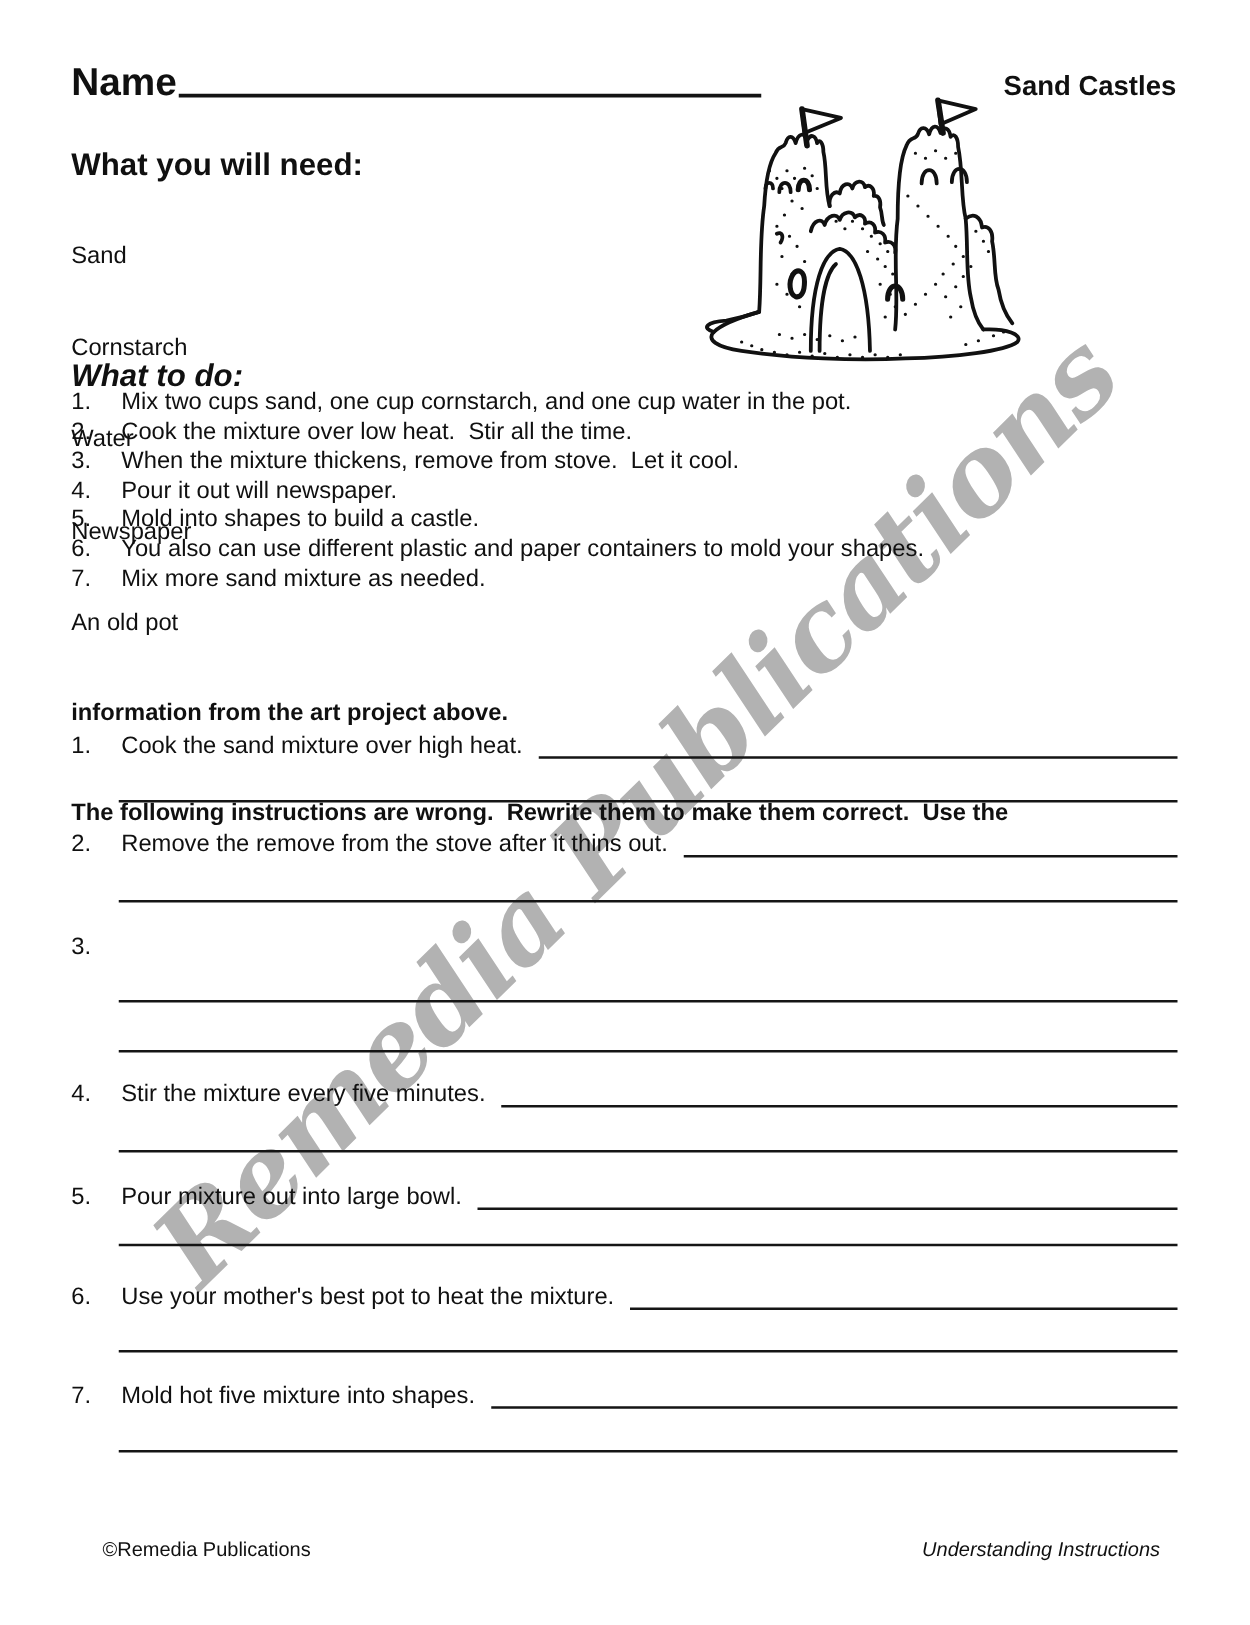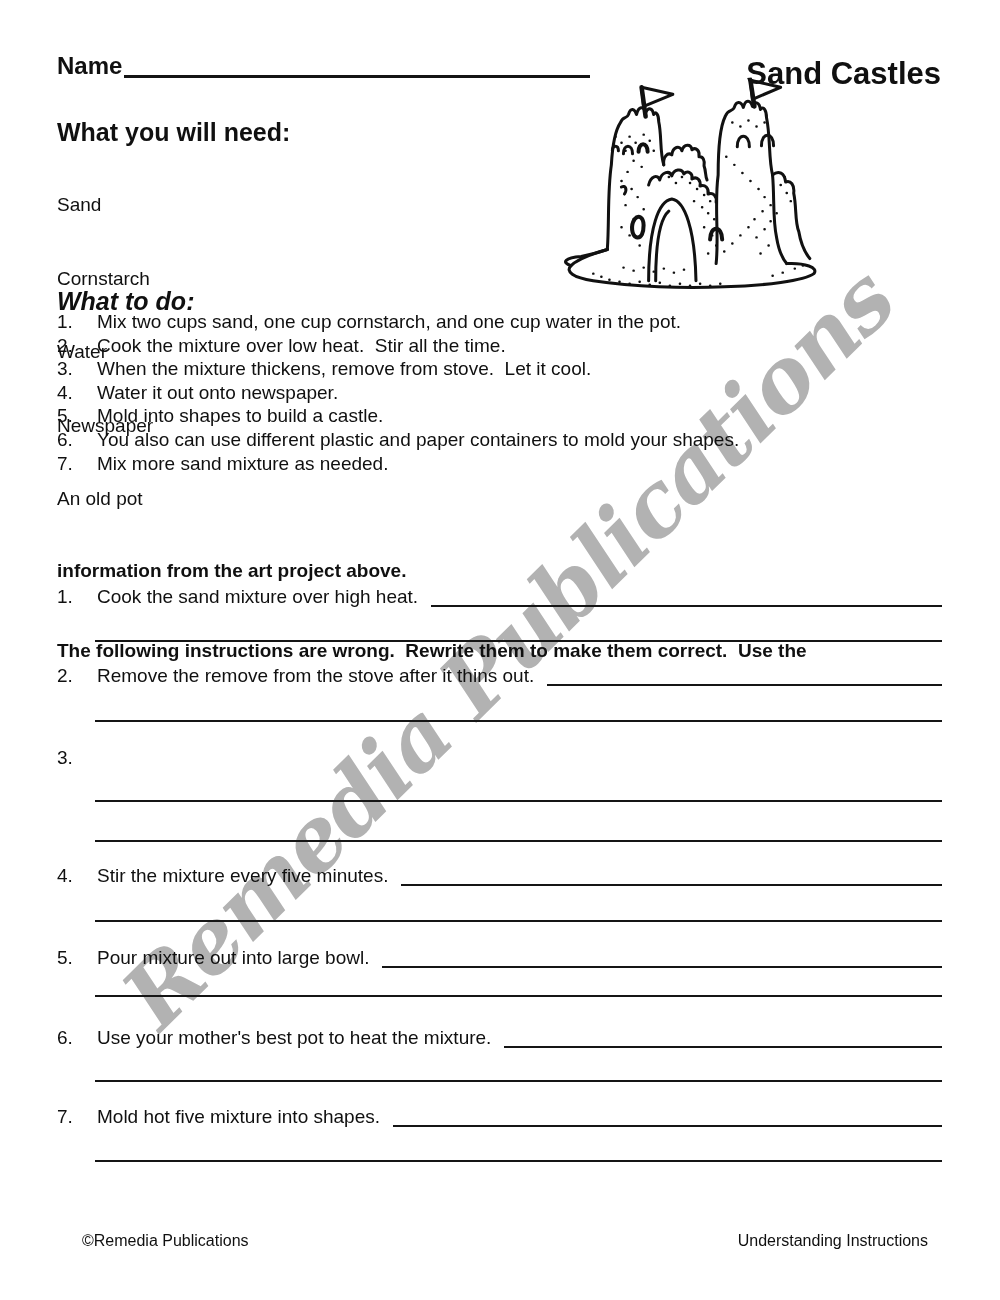--- a/index.html
+++ b/index.html
@@ -11,40 +11,40 @@
   
   .watermark{
     position:absolute;left:508px;top:648px;
     transform:translate(-50%,-50%) rotate(-44.5deg);
     font-family:"DejaVu Serif",serif;font-weight:bold;font-style:italic;
     font-size:88px;color:#b2b2b2;letter-spacing:-2px;white-space:nowrap;
     z-index:0;user-select:none;
   }
   .content{position:absolute;inset:0;z-index:1;}
   
-  .name-row{left:57px;top:52px;display:flex;align-items:flex-end;font-size:24px;font-weight:bold;line-height:28px;}
+  .name-row{left:57px;top:52px;display:flex;align-items:flex-end;font-size:31px;font-weight:bold;line-height:28px;}
   .name-line{width:466px;border-bottom:3px solid #141414;margin-left:2px;margin-bottom:2px;}
-  .doc-title{top:56px;right:59px;font-size:31px;font-weight:bold;letter-spacing:0;text-align:right;}
+  .doc-title{top:56px;right:59px;font-size:22px;font-weight:bold;letter-spacing:0;text-align:right;}
   
   .sec-heading{font-size:25px;font-weight:bold;white-space:pre;}
   .needs-list{left:57px;top:144px;font-size:19px;line-height:24.5px;white-space:pre;}
   .steps-list{left:57px;top:310px;font-size:19px;line-height:23.6px;}
   .step-row{display:flex;}
   .num-cell{width:40px;flex:none;}
   .txt-cell{white-space:pre;}
   
   .rw-para{left:57px;top:505px;font-size:19px;font-weight:bold;line-height:26.5px;white-space:pre;}
   .q-row{left:57px;right:58px;display:flex;font-size:19px;line-height:26px;}
   .q-fill{flex:1;border-bottom:2.5px solid #151515;margin-left:13px;margin-bottom:3px;align-self:flex-end;}
   .w-line{left:95px;right:58px;border-top:2.5px solid #151515;height:0;}
   
   .footer{left:0;right:0;top:1232px;height:22px;font-size:16px;}
   .footer-left{position:absolute;left:82px;top:0;}
   .footer-center{position:absolute;left:0;right:0;top:0;text-align:center;}
-  .footer-right{position:absolute;right:72px;top:0;}
+  .footer-right{position:absolute;right:72px;top:0;font-style:italic;}
   .castle{left:563px;top:76px;}
 </style>
 </head>
 <body>
 
 <div class="page">
 
   <div class="watermark">Remedia Publications</div>
 
   <div class="content">
@@ -112,21 +112,21 @@
       <div class="step-row">
         <span class="num-cell">2.</span>
         <span class="txt-cell">Cook the mixture over low heat.  Stir all the time.</span>
       </div>
       <div class="step-row">
         <span class="num-cell">3.</span>
         <span class="txt-cell">When the mixture thickens, remove from stove.  Let it cool.</span>
       </div>
       <div class="step-row">
         <span class="num-cell">4.</span>
-        <span class="txt-cell">Water it out onto newspaper.</span>
+        <span class="txt-cell">Pour it out will newspaper.</span>
       </div>
       <div class="step-row">
         <span class="num-cell">5.</span>
         <span class="txt-cell">Mold into shapes to build a castle.</span>
       </div>
       <div class="step-row">
         <span class="num-cell">6.</span>
         <span class="txt-cell">You also can use different plastic and paper containers to mold your shapes.</span>
       </div>
       <div class="step-row">

